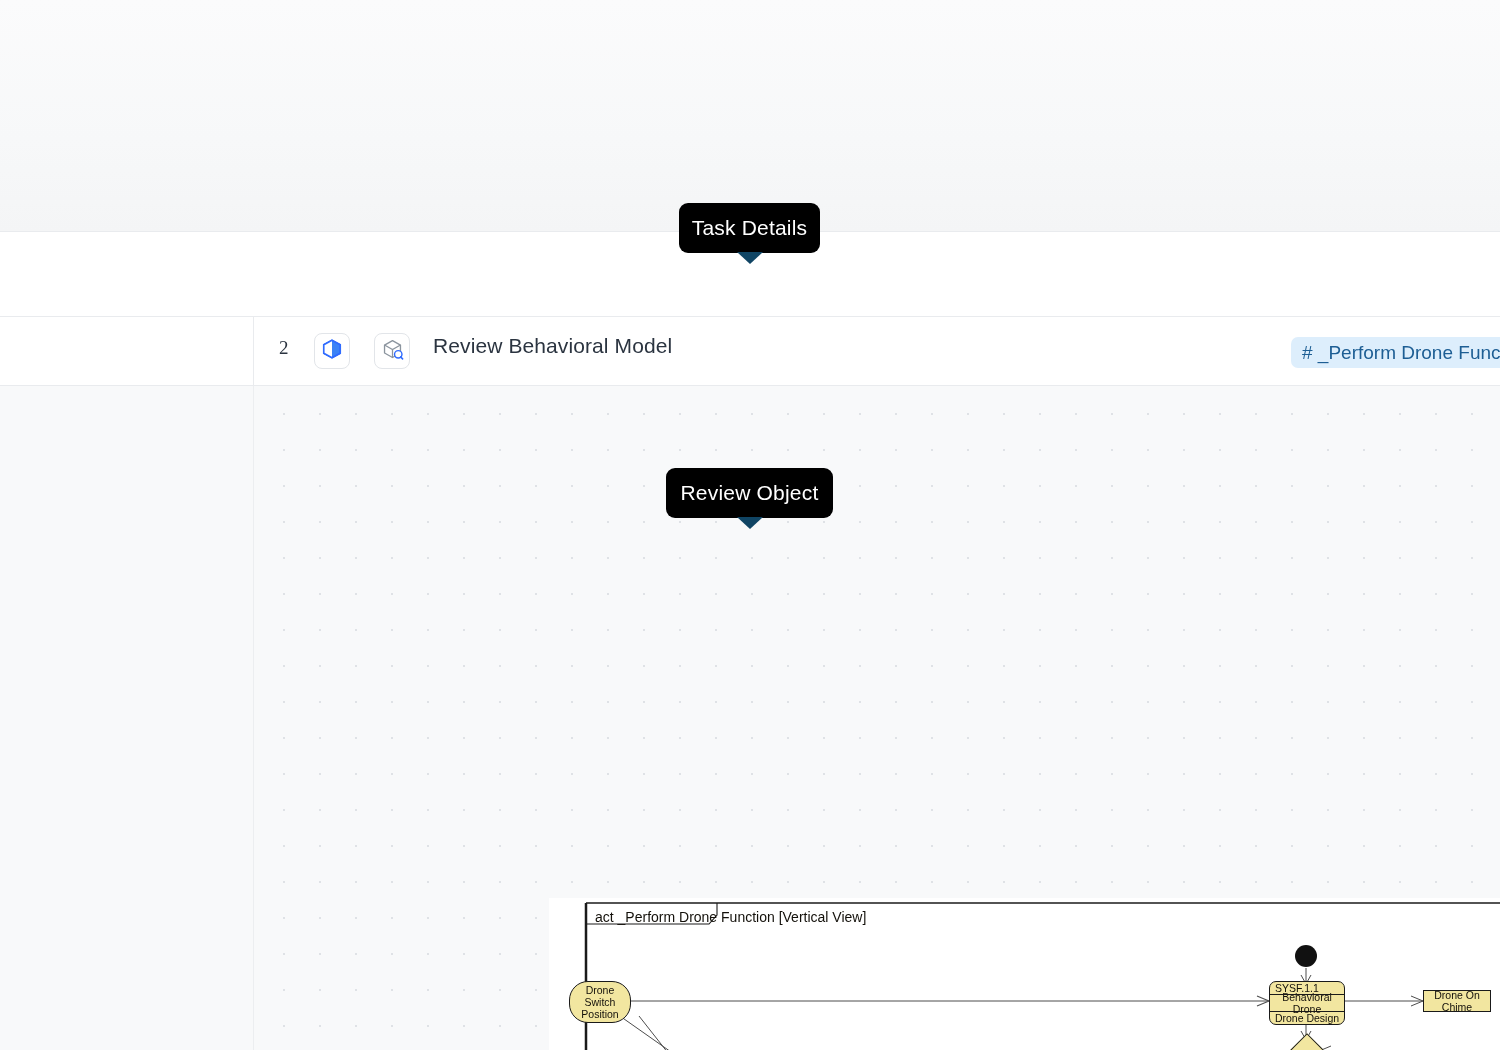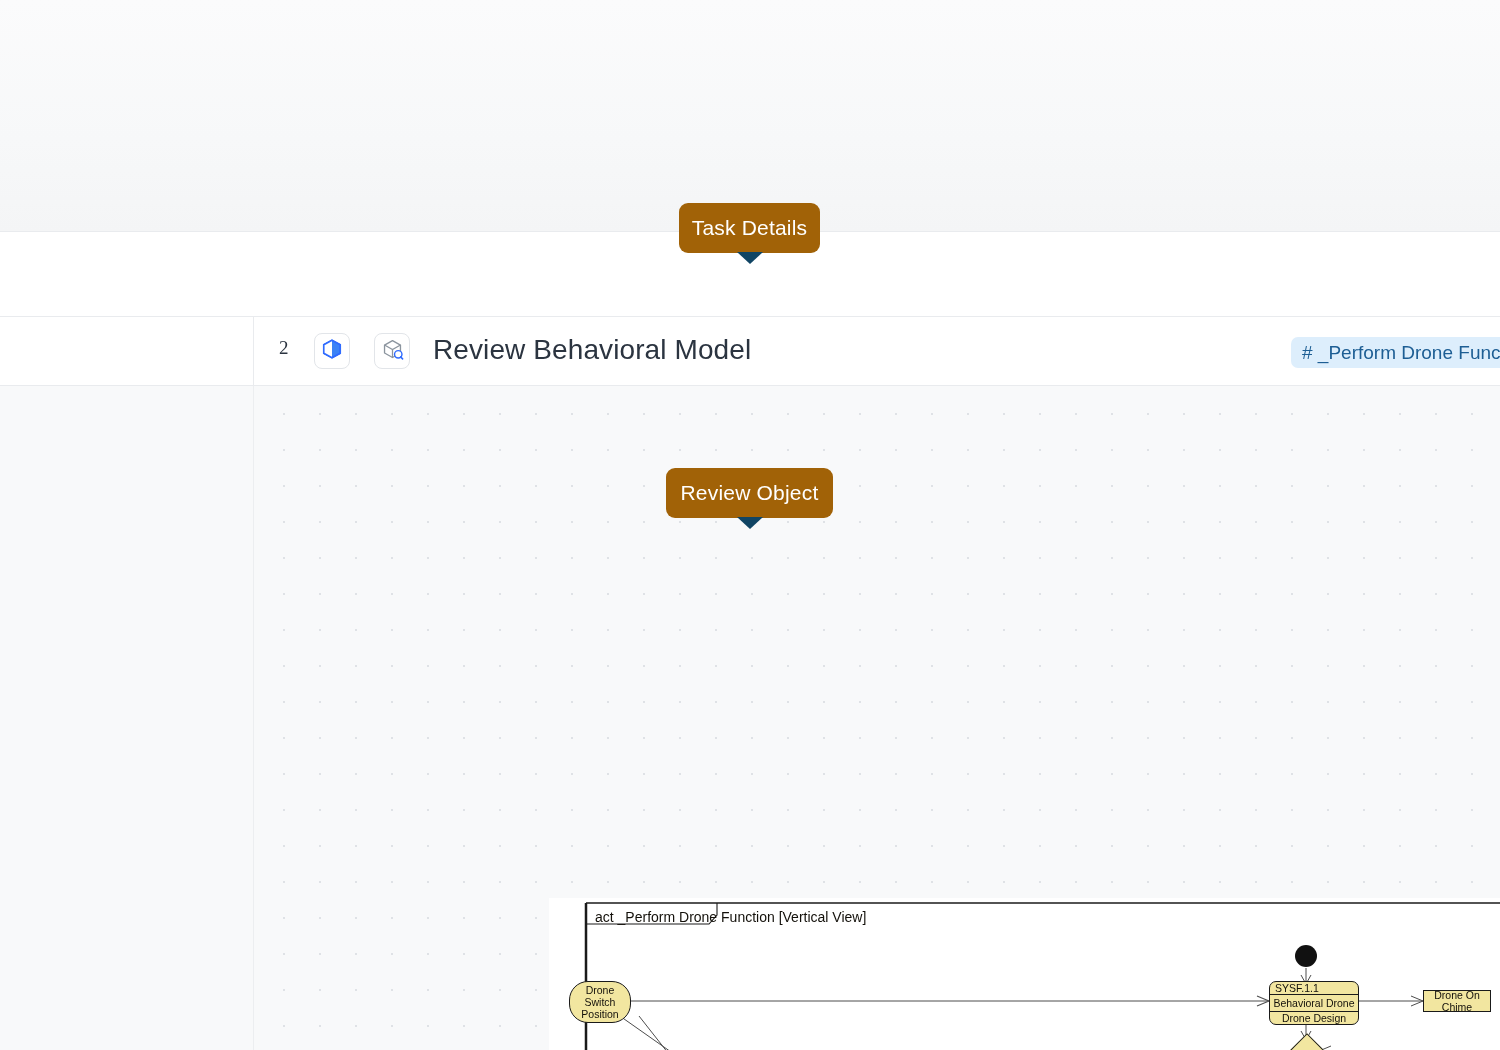--- a/index.html
+++ b/index.html
@@ -24,34 +24,34 @@
 
   
   .task-row{position:absolute;left:253px;top:317px;width:1247px;height:68px;
     background:#ffffff;border-bottom:1px solid #e9ebee;border-left:1px solid #e9ebee;}
   .task-index{position:absolute;left:25px;top:20px;font-size:19px;color:#2b3440;
     font-family:"Liberation Serif","DejaVu Serif",serif;}
   .icon-btn{position:absolute;top:16px;width:36px;height:36px;border:1px solid #e2e5e9;
     border-radius:8px;background:#fff;box-sizing:border-box;display:flex;align-items:center;justify-content:center;}
   .icon-btn.a{left:60px;}
   .icon-btn.b{left:120px;}
-  .task-title{position:absolute;left:179px;top:17px;font-size:28px;color:#2b3440;letter-spacing:.1px;}
+  .task-title{position:absolute;left:179px;top:17px;font-size:21px;color:#2b3440;letter-spacing:.1px;}
 
   .tag-badge{position:absolute;left:1037px;top:20px;height:31px;padding:0 11px;
     background:#ddeefc;border-radius:7px;display:flex;align-items:center;
     font-size:19px;color:#1d5e94;white-space:nowrap;overflow:hidden;max-width:210px;}
 
   
   .canvas{position:absolute;left:254px;top:386px;width:1246px;height:664px;
     background:#f8f9fa;overflow:hidden;
     background-image:radial-gradient(#dfe2e6 1.3px, transparent 1.4px);
     background-size:36px 36px;background-position:12px 10px;}
 
   
-  .tooltip{position:absolute;background:#a16207;color:#fff;border-radius:9px;
+  .tooltip{position:absolute;background:#000000;color:#fff;border-radius:9px;
     display:flex;align-items:center;justify-content:center;font-size:21px;letter-spacing:.2px;z-index:40;}
   .tooltip:after{content:"";position:absolute;left:50%;bottom:-11px;transform:translateX(-50%);
     width:0;height:0;border-left:13px solid transparent;border-right:13px solid transparent;
     border-top:12px solid #104564;}
   .tt-task{left:679px;top:203px;width:141px;height:50px;}
   .tt-review{left:666px;top:468px;width:167px;height:50px;}
 
   
   .diagram{position:absolute;left:295px;top:512px;width:1205px;height:538px;
     background:#ffffff;overflow:hidden;}
@@ -226,21 +226,21 @@
       <div class="frame-tab" style="left:42px;top:9px;">act _Perform Drone Function [Vertical View]</div>
 
       <div class="init-node" style="left:746px;top:47px;"></div>
 
       <div class="node" style="left:20px;top:83px;width:62px;height:42px;white-space:pre-line;border-radius:19px;">Drone
 Switch
 Position</div>
 
       <div class="node" style="left:874px;top:92px;width:68px;height:22px;">Drone On Chime</div>
 
-      <div class="act" style="left:720px;top:83px;width:90px;height:44px;">
+      <div class="act" style="left:720px;top:83px;width:76px;height:44px;">
         <div class="seg top" style="height:13px;">SYSF.1.1</div>
         <div class="seg" style="height:16px;">Behavioral Drone</div>
         <div class="seg bot" style="height:13px;">Drone Design</div>
       </div>
 
       <div class="decision" style="left:744px;top:141px;"></div>
 
     </div>
   </div>
 

